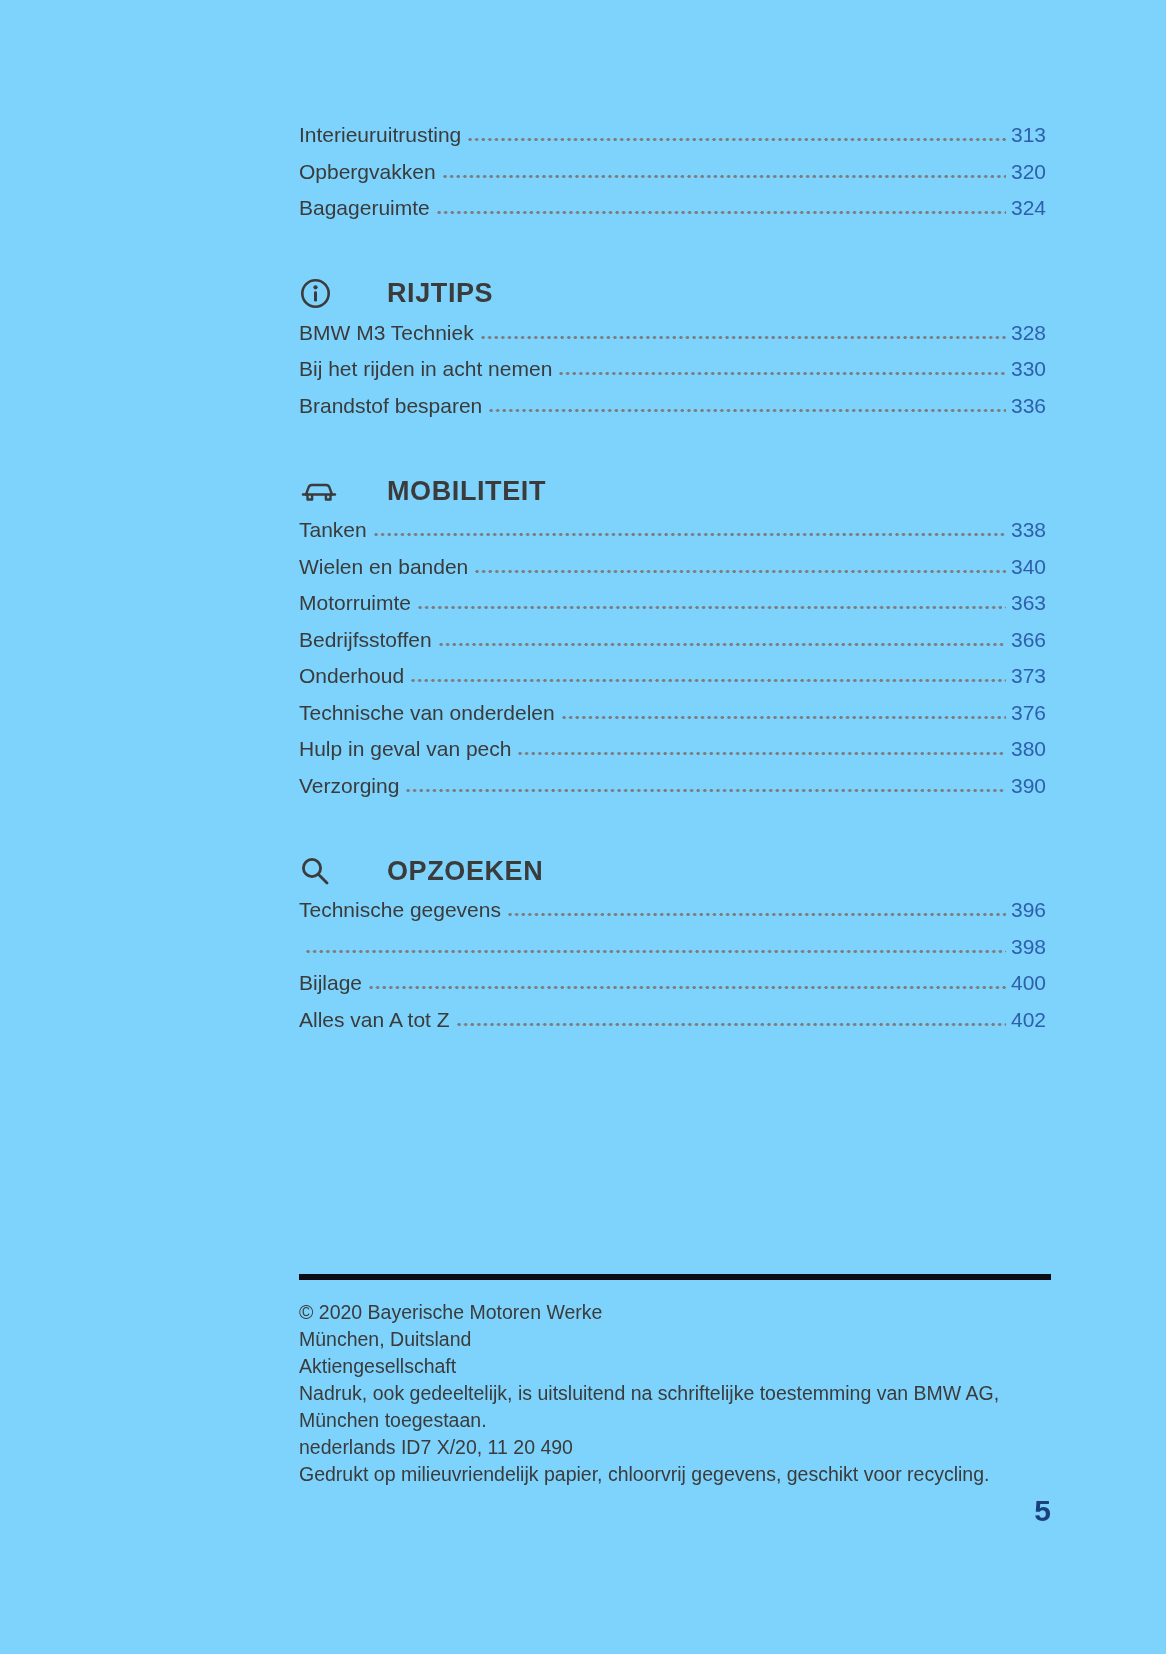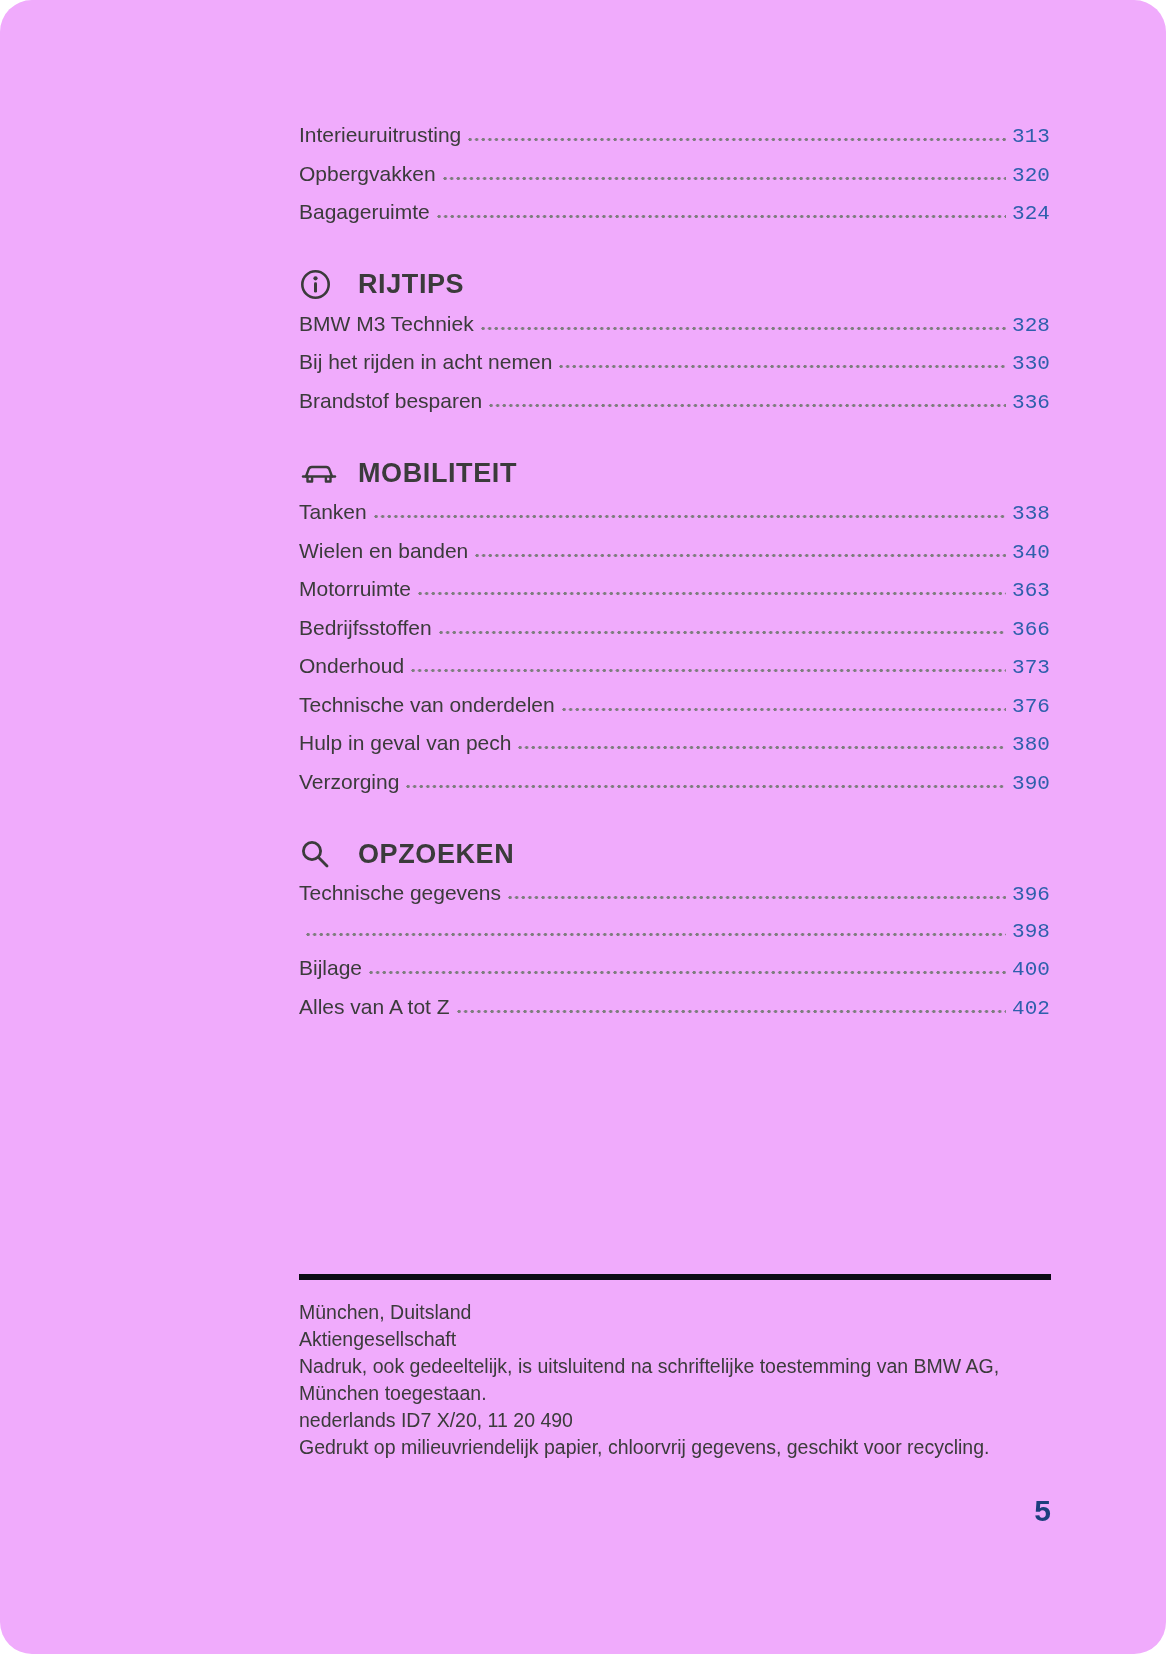--- a/index.html
+++ b/index.html
@@ -5,21 +5,21 @@
   * { margin: 0; padding: 0; box-sizing: border-box; }
   html, body { background: #ffffff; }
   body {
     width: 1166px;
     height: 1654px;
     position: relative;
     font-family: "Liberation Sans", sans-serif;
     color: #3b3b3b;
     overflow: hidden;
   }
-  .page { position: relative; width: 1166px; height: 1654px; background: #f0abfc; border-radius: 32px; }
+  .page { position: relative; width: 1166px; height: 1654px; background: #7dd3fc; }
 
   
   .toc {
     position: absolute;
     left: 299px;
     top: 117px;
     width: 752px;
   }
   .toc-row {
     display: flex;
@@ -34,31 +34,31 @@
     height: 5px;
     margin: 0 5px 0 7px;
     background-image: radial-gradient(circle at 2px 2.5px, #7d7d7d 1.45px, transparent 1.85px);
     background-size: 6.6px 5px;
     background-repeat: repeat-x;
     background-position: left bottom;
   }
   .toc-pagenum {
     color: #2e5fac;
     min-width: 40px;
-    text-align: center;
+    text-align: left;
     white-space: nowrap;
-    font-family: Liberation Mono, monospace;
   }
 
   .section-heading {
     display: flex;
     align-items: center;
-    margin-top: 32px;
+    margin-top: 47px;
     margin-bottom: 1px;
     height: 40px;
+    gap: 29px;
   }
   .section-heading .icon {
     width: 40px;
     display: flex;
     align-items: center;
     justify-content: flex-start;
     margin-right: 19px;
   }
   .section-heading .icon svg { display: block; }
   .section-title {
@@ -231,20 +231,21 @@
         <span class="toc-label">Alles van A tot Z</span>
         <span class="dots"></span>
         <span class="toc-pagenum">402</span>
       </div>
     </div>
 
   </div>
 
   <div class="footer-block">
     <div class="footer-rule"></div>
+    <p class="footer-line">© 2020 Bayerische Motoren Werke</p>
     <p class="footer-line">München, Duitsland</p>
     <p class="footer-line">Aktiengesellschaft</p>
     <p class="footer-line">Nadruk, ook gedeeltelijk, is uitsluitend na schriftelijke toestemming van BMW AG, München toegestaan.</p>
     <p class="footer-line">nederlands ID7 X/20, 11 20 490</p>
     <p class="footer-line">Gedrukt op milieuvriendelijk papier, chloorvrij gegevens, geschikt voor recycling.</p>
   </div>
 
   <div class="page-number">5</div>
 
 </div>

